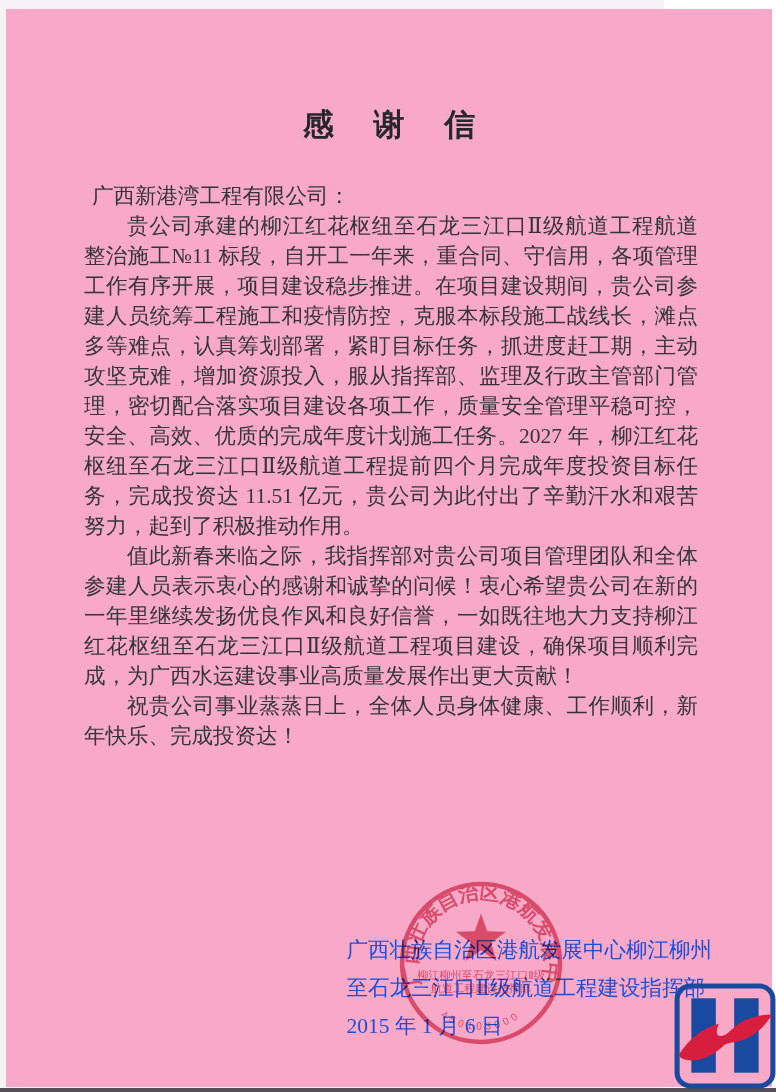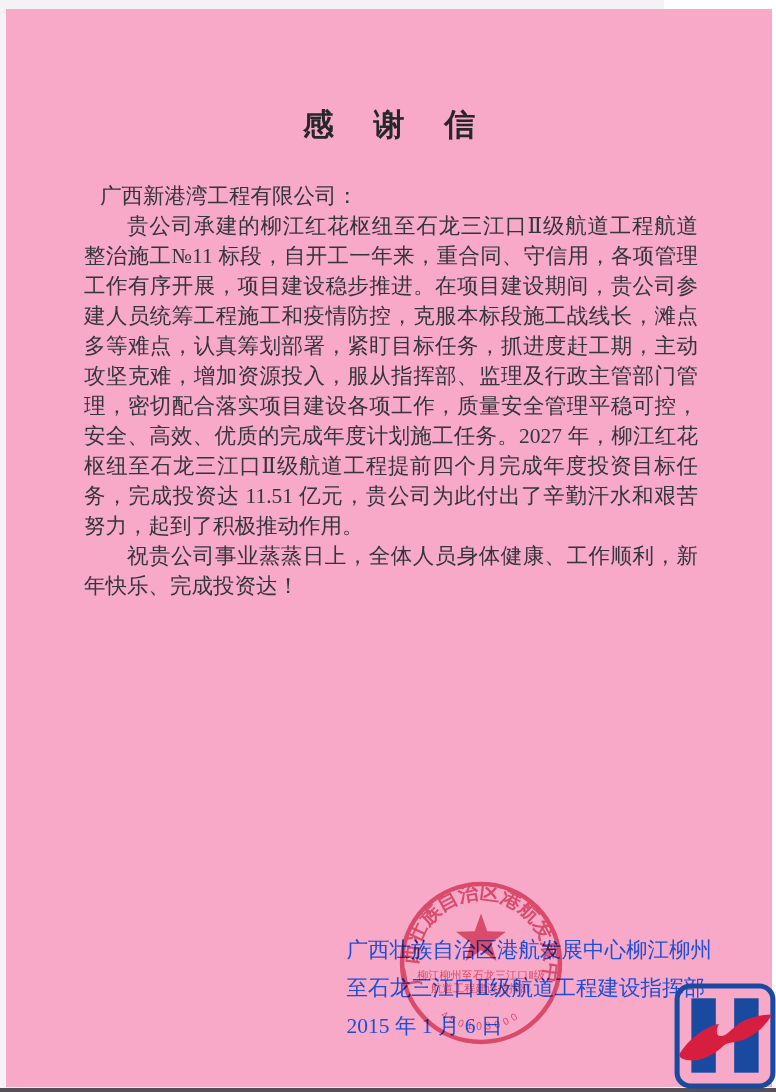--- a/index.html
+++ b/index.html
@@ -38,21 +38,21 @@
   }
   .body-text {
     position: absolute;
     left: 78px; top: 172px;
     width: 614px;
     font-size: 21.5px;
     line-height: 30px;
     color: #34353b;
     text-align: justify;
   }
-  .recipient { margin: 0 0 0 16px; }
+  .recipient { margin: 0 0 0 8px; }
   .para { margin: 0; text-indent: 2em; }
   .signature {
     position: absolute;
     right: 60px; top: 922px;
     text-align: left;
     font-size: 21.5px;
     line-height: 38px;
     color: #1d4ed8;
     z-index: 2;
   }
@@ -76,20 +76,21 @@
 <body>
 
 <div class="scan">
   <div class="page">
 
     <h1 class="title">感 谢 信</h1>
 
     <div class="body-text">
       <p class="recipient">广西新港湾工程有限公司：</p>
       <p class="para">贵公司承建的柳江红花枢纽至石龙三江口Ⅱ级航道工程航道整治施工№11 标段，自开工一年来，重合同、守信用，各项管理工作有序开展，项目建设稳步推进。在项目建设期间，贵公司参建人员统筹工程施工和疫情防控，克服本标段施工战线长，滩点多等难点，认真筹划部署，紧盯目标任务，抓进度赶工期，主动攻坚克难，增加资源投入，服从指挥部、监理及行政主管部门管理，密切配合落实项目建设各项工作，质量安全管理平稳可控，安全、高效、优质的完成年度计划施工任务。2027 年，柳江红花枢纽至石龙三江口Ⅱ级航道工程提前四个月完成年度投资目标任务，完成投资达 11.51 亿元，贵公司为此付出了辛勤汗水和艰苦努力，起到了积极推动作用。</p>
+      <p class="para">值此新春来临之际，我指挥部对贵公司项目管理团队和全体参建人员表示衷心的感谢和诚挚的问候！衷心希望贵公司在新的一年里继续发扬优良作风和良好信誉，一如既往地大力支持柳江红花枢纽至石龙三江口Ⅱ级航道工程项目建设，确保项目顺利完成，为广西水运建设事业高质量发展作出更大贡献！</p>
       <p class="para">祝贵公司事业蒸蒸日上，全体人员身体健康、工作顺利，新年快乐、完成投资达！</p>
     </div>
 
     <div class="signature">
       <p>广西壮族自治区港航发展中心柳江柳州</p>
       <p>至石龙三江口Ⅱ级航道工程建设指挥部</p>
       <p>2015 年 1 月 6 日</p>
     </div>
 
     <svg class="seal" viewBox="0 0 170 170">

